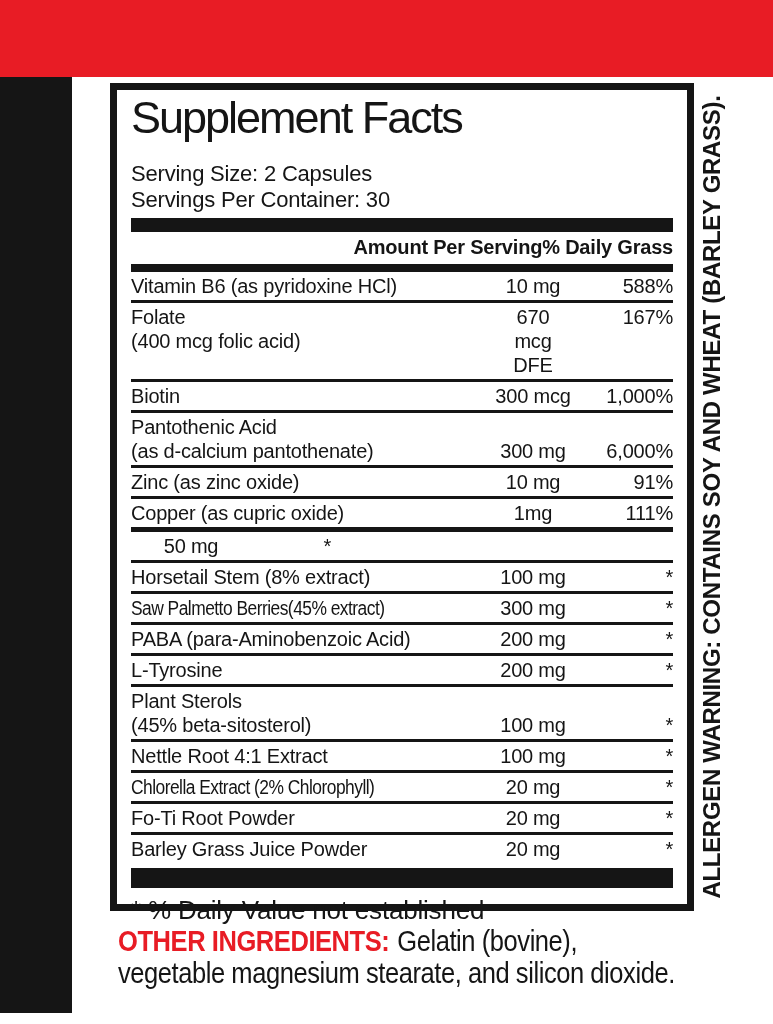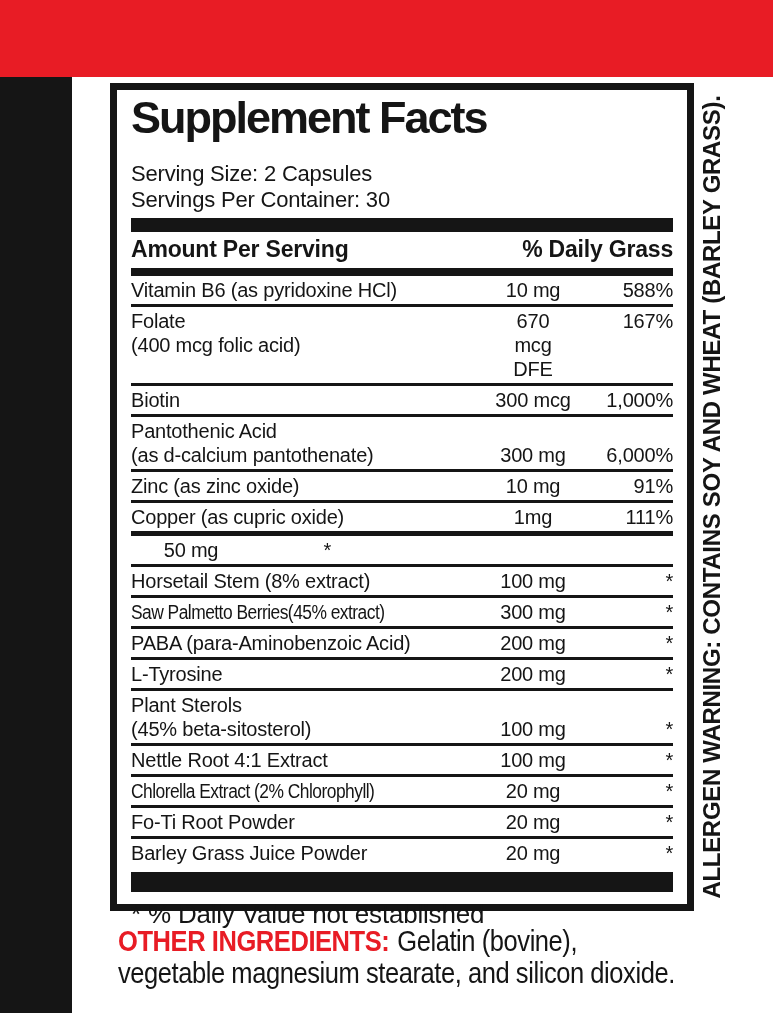--- a/index.html
+++ b/index.html
@@ -16,30 +16,30 @@
   }
   .red-bar{position:absolute;top:0;left:0;width:773px;height:77px;background:var(--accent_red);}
   .black-strip{position:absolute;top:77px;left:0;width:72px;height:936px;background:var(--ink_black);}
 
   .panel{
     position:absolute;left:110px;top:83px;width:584px;height:828px;
     box-sizing:border-box;border:7px solid var(--ink_black);
     background:var(--paper_white);padding:4px 14px 0 14px;
   }
   .title{
-    font-size:45px;font-weight:700;letter-spacing:-2px;line-height:1.08;
+    font-size:45px;font-weight:400;letter-spacing:-2px;line-height:1.08;
     color:var(--ink_black);white-space:nowrap;
   }
   .serving-block{margin-top:18px;}
   .serving{font-size:22px;line-height:26px;letter-spacing:-0.2px;}
   .bar{background:var(--ink_black);width:100%;}
   .bar.thick{height:14px;margin-top:5px;}
   .colhead{
-    display:flex;justify-content:space-between;align-items:baseline;
-    font-size:23px;font-weight:600;letter-spacing:-0.2px;padding:4px 0 5px 0;
+    display:flex;justify-content:flex-end;align-items:baseline;
+    font-size:20px;font-weight:600;letter-spacing:-0.2px;padding:4px 0 5px 0;
   }
   .bar.med{height:8px;}
   .facts-table{width:100%;}
   .row{
     display:flex;align-items:flex-start;
     font-size:20px;line-height:24px;padding:2px 0;letter-spacing:-0.2px;
   }
   .row.bottom{align-items:flex-end;}
   .cell{display:block;}
   .cell.name{flex:1 1 auto;white-space:pre-line;min-width:0;}

